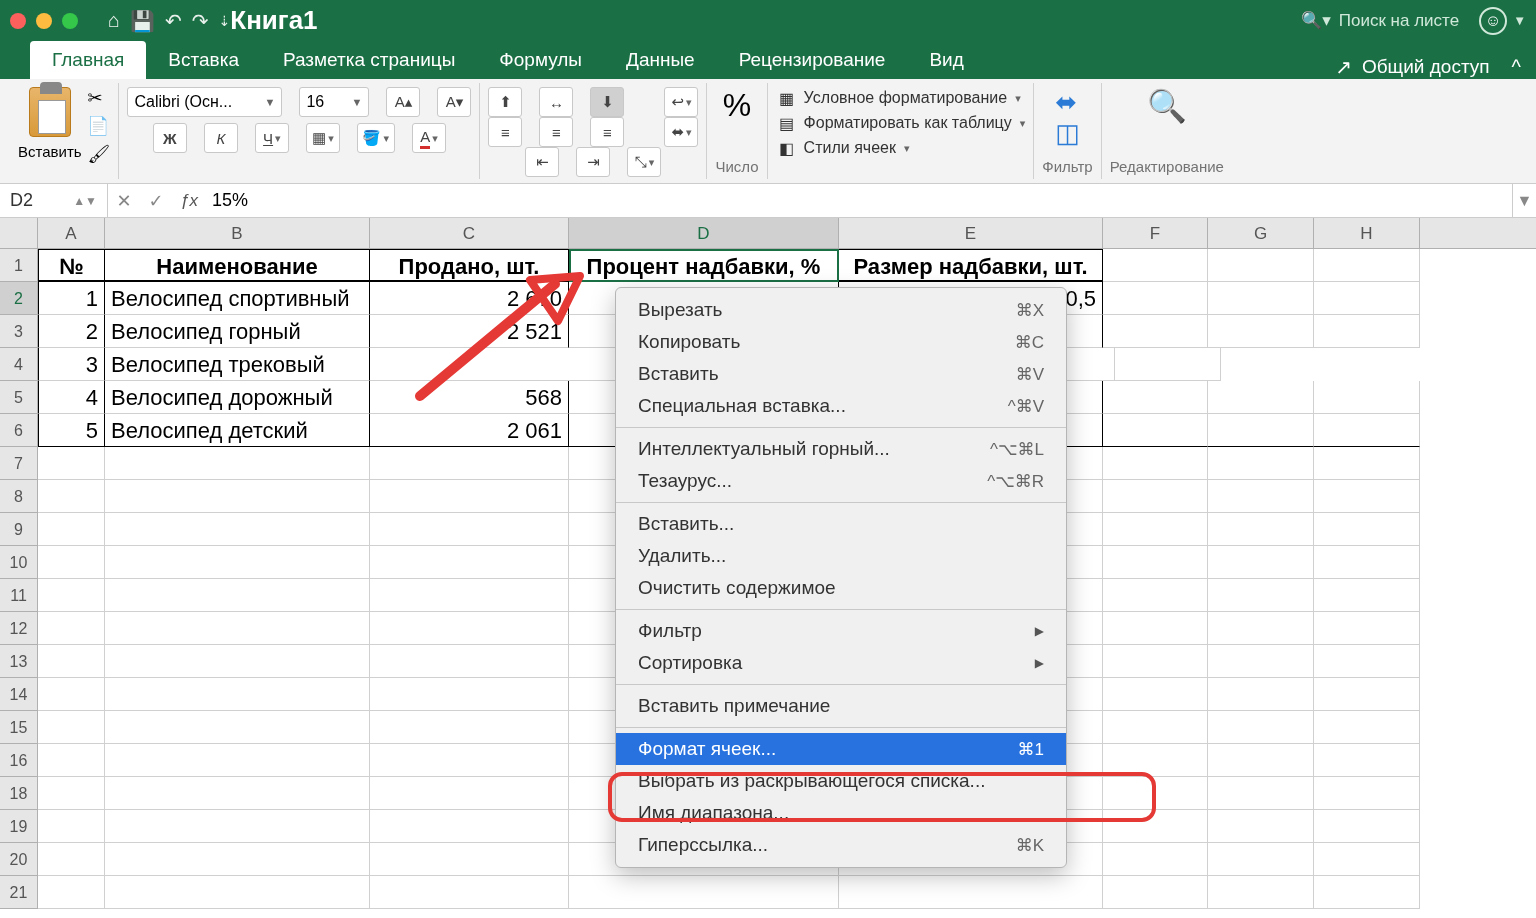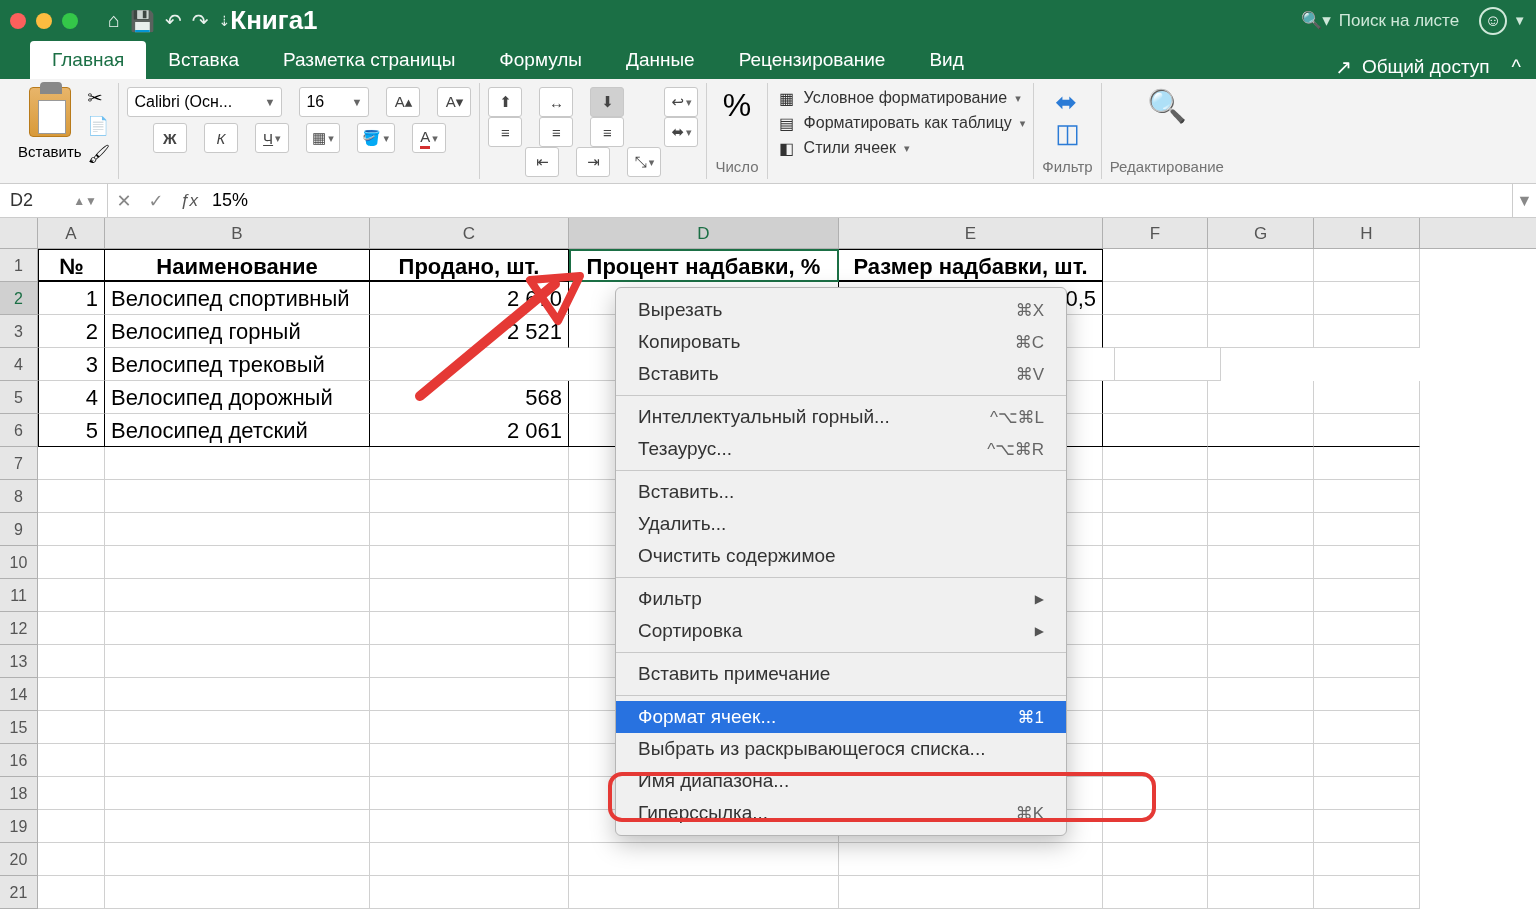--- a/index.html
+++ b/index.html
@@ -493,20 +493,24 @@
         <span class="cm-short">⌘X</span>
       </div>
       <div class="cm-item">
         <span>Копировать</span>
         <span class="cm-short">⌘C</span>
       </div>
       <div class="cm-item">
         <span>Вставить</span>
         <span class="cm-short">⌘V</span>
       </div>
+      <div class="cm-item">
+        <span>Специальная вставка...</span>
+        <span class="cm-short">^⌘V</span>
+      </div>
       <div class="cm-sep"></div>
       <div class="cm-item">
         <span>Интеллектуальный горный...</span>
         <span class="cm-short">^⌥⌘L</span>
       </div>
       <div class="cm-item">
         <span>Тезаурус...</span>
         <span class="cm-short">^⌥⌘R</span>
       </div>
       <div class="cm-sep"></div>

